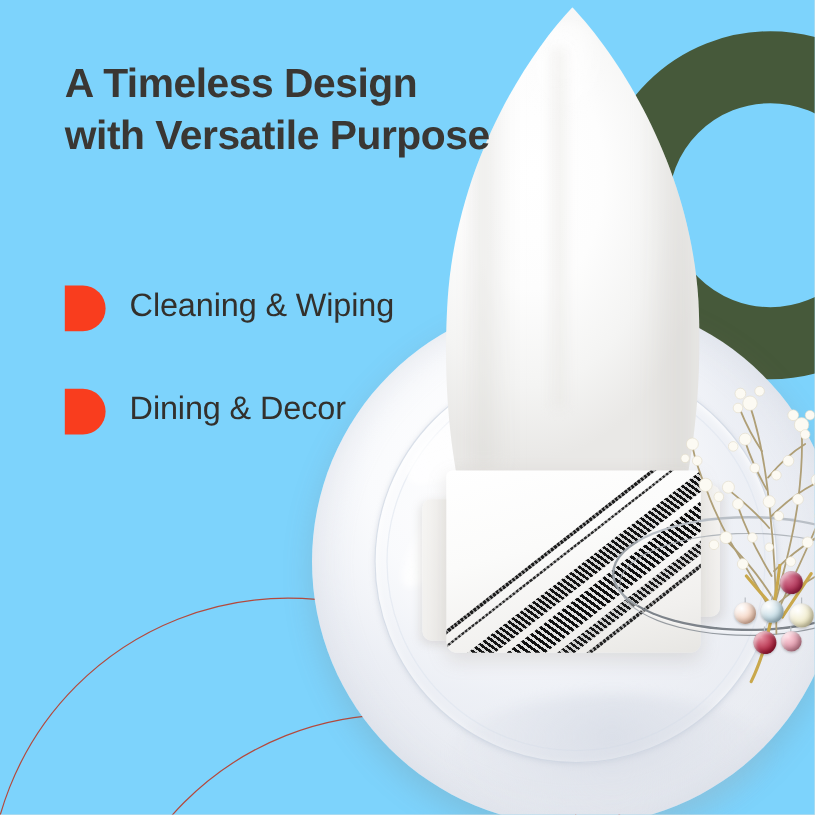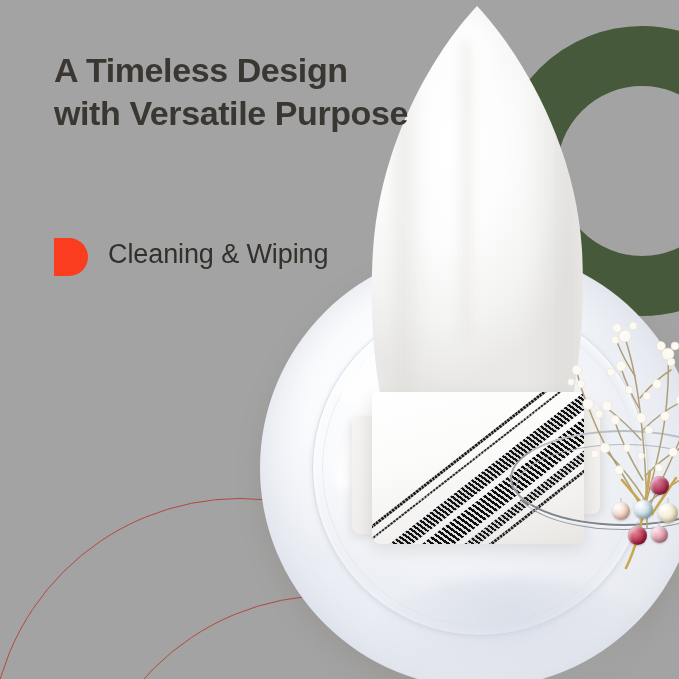--- a/index.html
+++ b/index.html
@@ -8,21 +8,21 @@
   html, body {
     width:679px; height:679px;
     background:#EFE5DB;
     font-family:"Liberation Sans", sans-serif;
     overflow:hidden;
   }
 
   #canvas {
     position:relative;
     width:679px; height:679px;
-    background:#a3a3a3;
+    background:#7dd3fc;
     overflow:hidden;
   }
 
   
   .green-ring {
     position:absolute;
     left:497px; top:26px;
     width:290px; height:290px;
     border-radius:50%;
     border:60px solid #46593A;
@@ -456,16 +456,20 @@
 
   <h1 class="headline">A Timeless Design with Versatile Purpose</h1>
 
   <div class="bullets">
 
     <div class="bullet">
       <span class="bullet-marker"></span>
       <span class="bullet-label">Cleaning &amp; Wiping</span>
     </div>
 
+    <div class="bullet">
+      <span class="bullet-marker"></span>
+      <span class="bullet-label">Dining &amp; Decor</span>
+    </div>
 
   </div>
 
 </div>
 
 </body></html>

